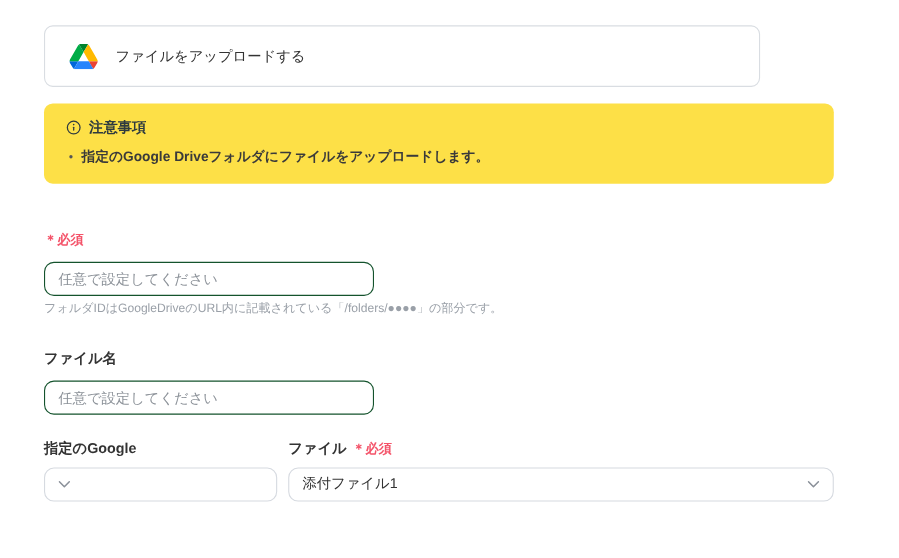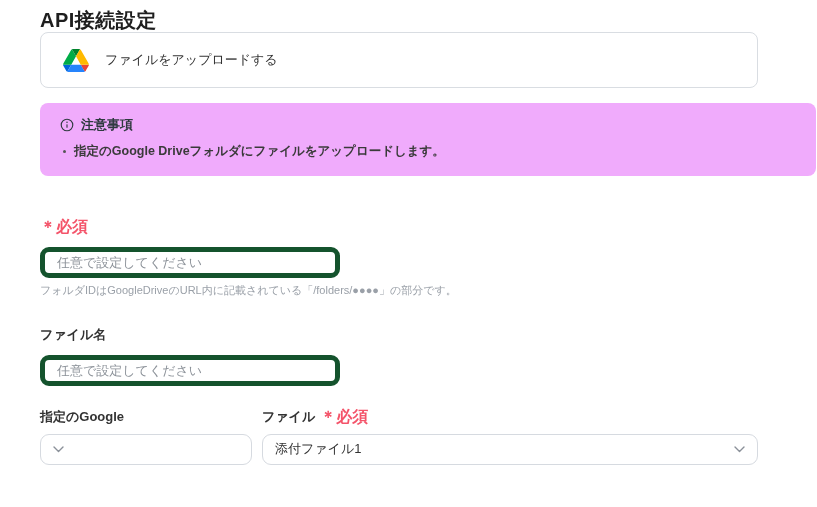--- a/index.html
+++ b/index.html
@@ -12,57 +12,57 @@
     overflow: hidden;
   }
   .container { padding: 8px 0 0 40px; width: 758px; }
 
   .page-title {
     font-size: 20px; font-weight: 700; color: #1e1e1e;
     margin: 0; line-height: 24px; letter-spacing: .5px;
   }
 
   .action-card {
-    width: 718px; height: 56px;
+    margin-top: 15px; width: 651px; height: 56px;
     border: 1px solid #d9dde2; border-radius: 8px;
     display: flex; align-items: center; gap: 16px;
     padding: 0 0 0 22px; background: #fff; cursor: pointer;
   }
   .action-card .drive-icon { width: 26px; height: 23px; display: block; }
   .action-card .card-label { font-size: 13px; color: #333; }
 
   .notice {
-    margin-top: 15px; width: 776px;
-    background: #f0abfc; border-radius: 8px;
+    margin-top: 15px; width: 718px;
+    background: #fde047; border-radius: 8px;
     padding: 14px 20px 15px 20px;
   }
   .notice-head { display: flex; align-items: center; gap: 7px; }
   .notice-head svg { width: 14px; height: 14px; display: block; color: #2e3a3f; }
   .notice-title { font-size: 13px; font-weight: 700; color: #2e3a3f; line-height: 16px; }
   .notice-list { margin: 10px 0 0 0; padding: 0; list-style: none; }
   .notice-list li {
     position: relative; padding-left: 14px;
     font-size: 12.5px; color: #3a3a3a; line-height: 17.5px; font-weight: bold;
   }
   .notice-list li::before {
     content: ""; position: absolute; left: 3px; top: 7px;
     width: 3px; height: 3px; border-radius: 50%; background: #555;
   }
 
   .form-area { margin-top: 43px; }
   .field-label {
     display: flex; align-items: center; gap: 5px;
     font-size: 13px; font-weight: 700; color: #333; line-height: 16px;
   }
-  .required-mark { color: #f4546a; font-size: 16px; font-weight: 700; }
+  .required-mark { color: #f4546a; font-size: 12px; font-weight: 700; }
 
   .text-input {
     display: block; margin-top: 12px;
     width: 300px; height: 31px;
-    border: 5px solid #14532d; border-radius: 9px;
+    border: 1px solid #14532d; border-radius: 9px;
     padding: 0 12px; font-size: 13px; color: #333;
     font-family: inherit; outline: none; background: #fff;
   }
   .text-input::placeholder { color: #8b9198; opacity: 1; }
 
   .helper-text { margin-top: 6px; font-size: 11px; color: #9aa0a8; line-height: 13px; }
 
   .field-file-name { margin-top: 30px; }
 
   .select-row { margin-top: 23px; display: flex; gap: 10px; width: 718px; }
@@ -75,21 +75,20 @@
     padding: 0 12px; background: #fff; cursor: pointer;
   }
   .select-box .select-value { font-size: 13px; color: #333; }
   .select-box svg { width: 11px; height: 7px; display: block; flex: 0 0 auto; }
 </style>
 </head>
 <body>
 
 <div class="container">
 
-  <h1 class="page-title">API接続設定</h1>
 
   <div class="action-card">
     <svg class="drive-icon" viewBox="0 0 87.3 78" aria-hidden="true">
       <path d="m6.6 66.85 3.85 6.65c.8 1.4 1.95 2.5 3.3 3.3l13.75-23.8h-27.5c0 1.55.4 3.1 1.2 4.5z" fill="#0066da"></path>
       <path d="m43.65 25-13.75-23.8c-1.35.8-2.5 1.9-3.3 3.3l-25.4 44a9.06 9.06 0 0 0 -1.2 4.5h27.5z" fill="#00ac47"></path>
       <path d="m73.55 76.8c1.35-.8 2.5-1.9 3.3-3.3l1.6-2.75 7.65-13.25c.8-1.4 1.2-2.95 1.2-4.5h-27.502l5.852 11.5z" fill="#ea4335"></path>
       <path d="m43.65 25 13.75-23.8c-1.35-.8-2.9-1.2-4.5-1.2h-18.5c-1.6 0-3.15.45-4.5 1.2z" fill="#00832d"></path>
       <path d="m59.8 53h-32.3l-13.75 23.8c1.35.8 2.9 1.2 4.5 1.2h50.8c1.6 0 3.15-.45 4.5-1.2z" fill="#2684fc"></path>
       <path d="m73.4 26.5-12.7-22c-.8-1.4-1.95-2.5-3.3-3.3l-13.75 23.8 16.15 28h27.45c0-1.55-.4-3.1-1.2-4.5z" fill="#ffba00"></path>
     </svg>

